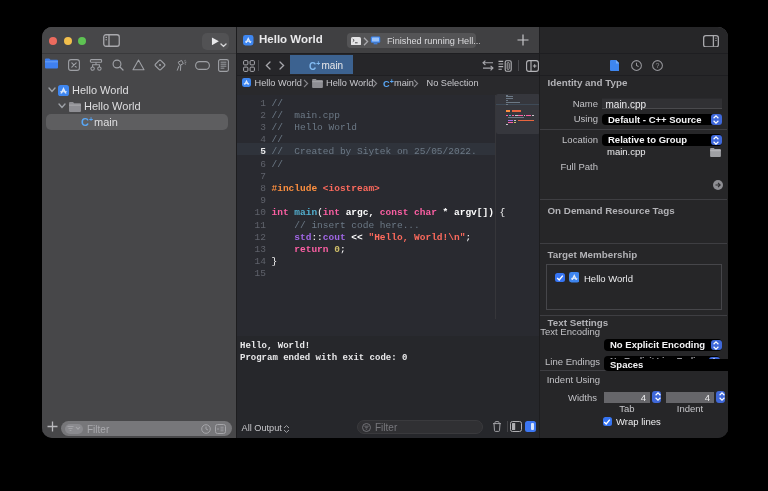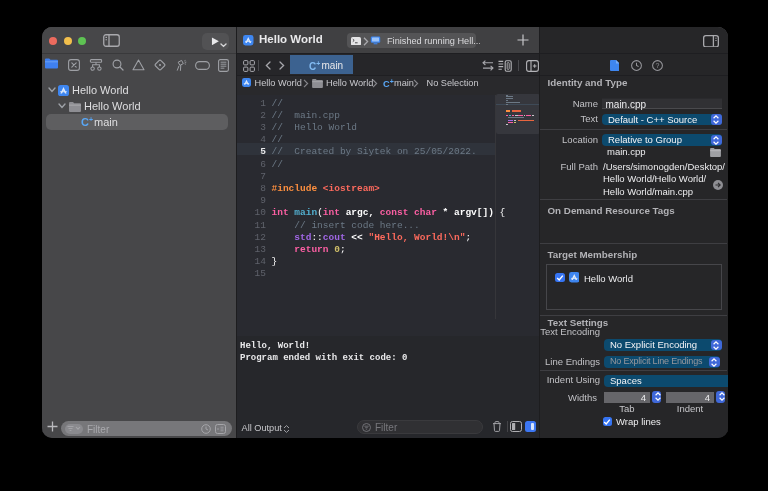--- a/index.html
+++ b/index.html
@@ -20,21 +20,21 @@
 #editor { position:absolute; left:0; top:68px; width:304px; height:224px; background:#292A30; overflow:hidden; }
 .codeln { font-family:"Liberation Mono", monospace; font-size:9.5px; line-height:12.2px; white-space:pre; }
 #gutter { position:absolute; left:0; top:2.5px; width:30px; text-align:right; color:#5F626B; }
 #code { position:absolute; left:35.5px; top:2.5px; color:#FFFFFF; }
 #statusbar { position:absolute; left:0; top:292px; width:304px; height:17px; background:#2B2B2E; border-top:1px solid #1C1C1F; border-bottom:1px solid #202024; }
 #console { position:absolute; left:0; top:309px; width:304px; height:102px; background:#26272B; }
 
 #rpanel { position:absolute; left:498px; top:0; width:188px; height:411px; background:#262628; font-size:9.5px; }
 .rlabel { position:absolute; text-align:right; white-space:nowrap; color:#C2C2C6; }
 .rhead { position:absolute; left:7.5px; font-weight:bold; font-size:9.8px; color:#B2B2B6; white-space:nowrap; }
-.dd { position:absolute; left:62px; width:120px; height:11.5px; background:#0c4a6e; border-radius:4px; color:#F4F4F6; }
+.dd { position:absolute; left:62px; width:120px; height:11.5px; background:#000000; border-radius:4px; color:#F4F4F6;font-weight:bold; }
 .dd .txt { position:absolute; left:6px; top:0px; font-size:9.5px; white-space:nowrap; }
 .ddcap { position:absolute; right:0.5px; top:0.5px; width:11px; height:10.5px; background:#3F68D9; border-radius:3px; }
 .hr { position:absolute; left:0px; width:187px; height:1px; background:#3E3E42; }
 .chk { position:absolute; width:9.5px; height:9.5px; background:#3674F2; border-radius:2.5px; }
 .chk svg { position:absolute; left:0.7px; top:1.2px; }
 .stepper { position:absolute; width:9px; height:11.5px; background:#3F68D9; border-radius:3px; }
 .carets { position:absolute; left:1.5px; top:1.2px; }
 </style>
 </head>
 <body>
@@ -345,21 +345,21 @@
         <circle cx="5.5" cy="5.5" r="4.9" fill="none" stroke="#96969B" stroke-width="1.05"></circle>
         <text x="5.5" y="8" font-size="7" fill="#96969B" text-anchor="middle" font-family="Liberation Sans">?</text>
       </svg>
     <div class="abs" style="left:0;top:48px;width:188px;height:1px;background:#1E1E21;"></div>
 
     <div class="rhead" style="top:50px;">Identity and Type</div>
     <div class="rlabel" style="right:130px;top:70.5px;">Name</div>
     <div class="abs" style="left:62px;top:70.5px;width:120px;height:11px;background:#313134;border-top:1px solid #2A2A2D;border-bottom:1px solid #4A4A4D;">
         <span class="abs" style="left:3.5px;top:0px;color:#EDEDEF;font-size:10px;">main.cpp</span>
       </div>
-    <div class="rlabel" style="right:130px;top:86px;">Text</div>
+    <div class="rlabel" style="right:130px;top:86px;">Using</div>
     <div class="dd" style="top:86.5px;">
         <span class="txt">Default - C++ Source</span>
         <div class="ddcap">
           <svg class="carets" width="8" height="9" viewBox="0 0 8 9">
             <path d="M1.6 3.2 L4 0.9 L6.4 3.2 M1.6 5.8 L4 8.1 L6.4 5.8" fill="none" stroke="#fff" stroke-width="1.2"></path>
           </svg>
         </div>
       </div>
     <div class="hr" style="top:102.3px;"></div>
     <div class="rlabel" style="right:130px;top:106.5px;">Location</div>
@@ -370,21 +370,20 @@
             <path d="M1.6 3.2 L4 0.9 L6.4 3.2 M1.6 5.8 L4 8.1 L6.4 5.8" fill="none" stroke="#fff" stroke-width="1.2"></path>
           </svg>
         </div>
       </div>
     <span class="abs" style="left:67px;top:119px;color:#EDEDEF;">main.cpp</span>
     <svg class="abs" style="left:170px;top:120.5px;" width="11" height="9" viewBox="0 0 12 10">
         <path d="M0 1 Q0 0 1 0 L4 0 L5.2 1.2 L11 1.2 Q12 1.2 12 2.2 L12 9 Q12 10 11 10 L1 10 Q0 10 0 9 Z" fill="#9FA0A4"></path>
         <rect x="0" y="2.7" width="12" height="0.8" fill="#C2C2C6"></rect>
       </svg>
     <div class="rlabel" style="right:130px;top:133.5px;">Full Path</div>
-    <div class="abs" style="left:63px;top:133.5px;width:118px;color:#EDEDEF;line-height:12.5px;">/Users/simonogden/Desktop/<br>Hello World/Hello World/<br>Hello World/main.cpp</div>
     <svg class="abs" style="left:173px;top:153px;" width="10" height="10" viewBox="0 0 10 10">
         <circle cx="5" cy="5" r="5" fill="#8E8E93"></circle>
         <path d="M2.5 5 L7 5 M5 2.8 L7.2 5 L5 7.2" fill="none" stroke="#2E2E30" stroke-width="1.1"></path>
       </svg>
     <div class="hr" style="top:171.5px;"></div>
     <div class="rhead" style="top:177.5px;">On Demand Resource Tags</div>
     <div class="hr" style="top:216px;"></div>
     <div class="rhead" style="top:221.5px;">Target Membership</div>
     <div class="abs" style="left:6px;top:237px;width:176px;height:45.5px;border:1px solid #46464A;">
       <div class="chk" style="left:8px;top:7.5px;">
@@ -414,21 +413,21 @@
     <div class="dd" style="left:64px;top:329px;width:116px;">
         <span class="txt" style="color:#97979C;font-size:9px;letter-spacing:-0.2px;">No Explicit Line Endings</span>
         <div class="ddcap">
           <svg class="carets" width="8" height="9" viewBox="0 0 8 9">
             <path d="M1.6 3.2 L4 0.9 L6.4 3.2 M1.6 5.8 L4 8.1 L6.4 5.8" fill="none" stroke="#fff" stroke-width="1.2"></path>
           </svg>
         </div>
       </div>
     <div class="hr" style="top:342.5px;"></div>
     <div class="rlabel" style="right:128px;top:346.5px;">Indent Using</div>
-    <div class="dd" style="left:64px;top:348px;width:136px;">
+    <div class="dd" style="left:64px;top:332px;width:136px;">
         <span class="txt">Spaces</span>
         <div class="ddcap">
           <svg class="carets" width="8" height="9" viewBox="0 0 8 9">
             <path d="M1.6 3.2 L4 0.9 L6.4 3.2 M1.6 5.8 L4 8.1 L6.4 5.8" fill="none" stroke="#fff" stroke-width="1.2"></path>
           </svg>
         </div>
       </div>
     <div class="rlabel" style="right:131px;top:365px;">Widths</div>
     <div class="abs" style="left:64px;top:364.5px;width:46px;height:11px;background:#66666A;">
         <span class="abs" style="right:4px;top:0;color:#EDEDEF;">4</span>

